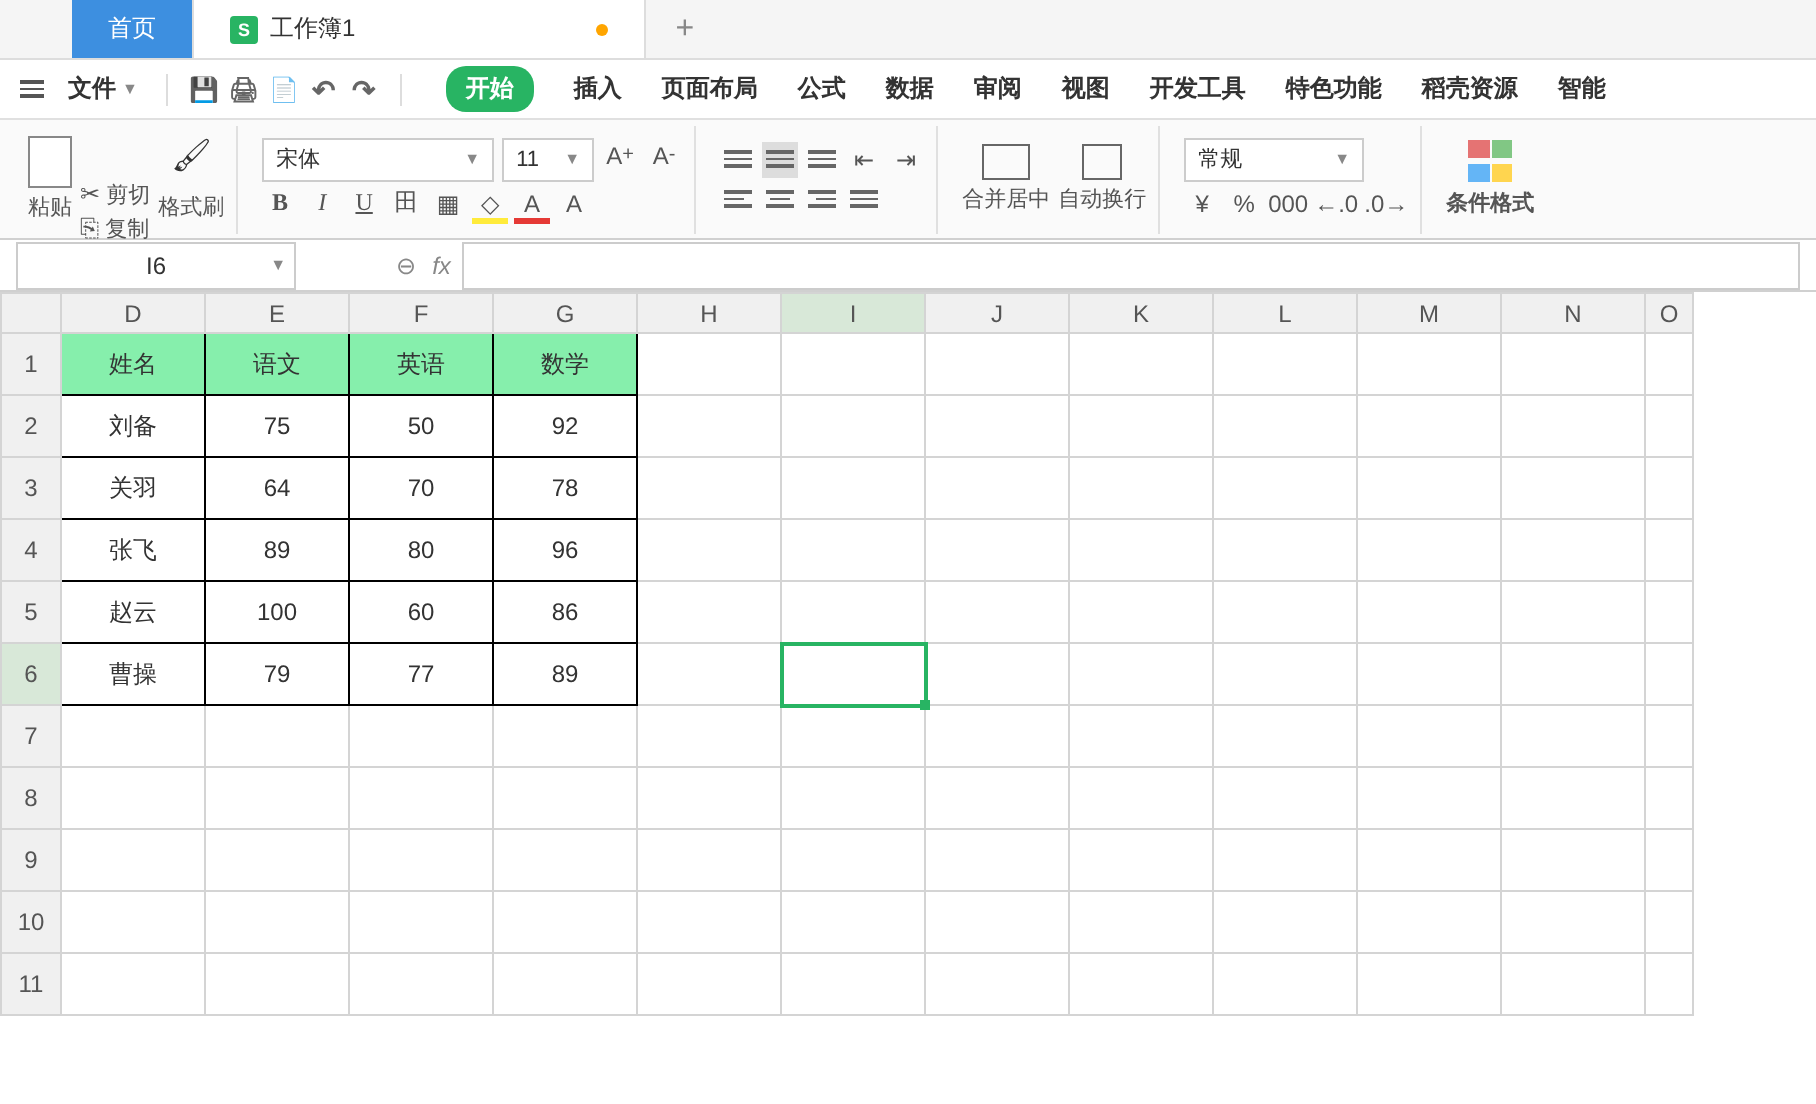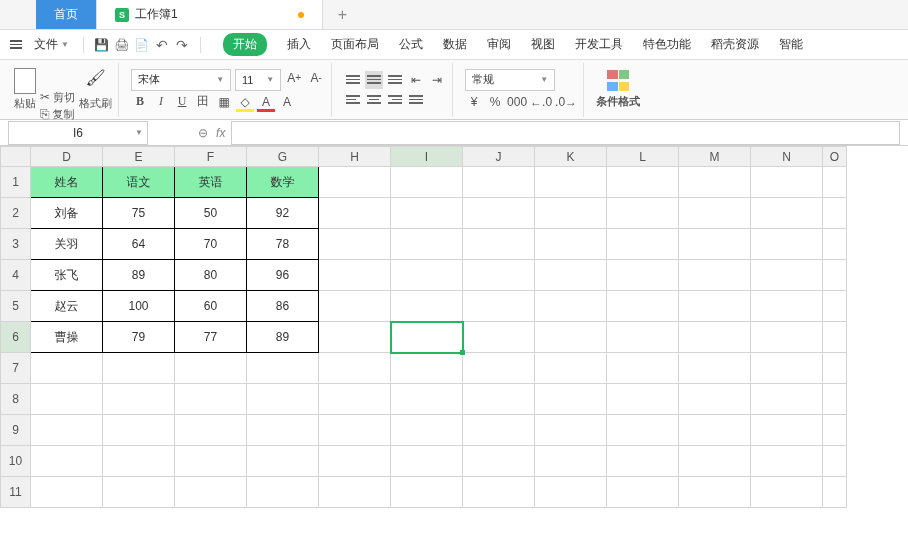--- a/index.html
+++ b/index.html
@@ -9,21 +9,21 @@
 .tabbar { height: 30px; background: #f5f5f5; display: flex; align-items: stretch; border-bottom: 1px solid #ddd; padding-left: 36px; }
 .tab { display: flex; align-items: center; padding: 0 18px; border-right: 1px solid #ddd; cursor: pointer; position: relative; }
 .tab.home { background: #3d8fe0; color: #fff; }
 .tab.doc { background: #fff; }
 .tab-icon { width: 14px; height: 14px; background: #28b463; border-radius: 2px; margin-right: 6px; display: flex; align-items: center; justify-content: center; color: #fff; font-size: 9px; font-weight: bold; }
 .tab-dot { width: 6px; height: 6px; background: #ffa500; border-radius: 50%; margin-left: 120px; }
 .tab.newtab { border: none; padding: 0 15px; }
 .plus { font-size: 16px; color: #888; }
 
 
-.menubar { height: 30px; display: flex; align-items: center; padding: 0 10px; gap: 4px; border-bottom: 1px solid #e0e0e0; }
+.menubar { height: 30px; display: flex; align-items: center; padding: 0 10px; gap: 4px; border-bottom: 1px solid #e0e0e0; font-weight: bold; }
 .menu-hamburger { display: flex; flex-direction: column; gap: 2px; margin-right: 4px; }
 .menu-hamburger span { width: 12px; height: 1.5px; background: #555; }
 .menu-file { display: flex; align-items: center; gap: 3px; cursor: pointer; padding: 0 4px; }
 .menu-file .drop { font-size: 8px; color: #888; }
 .menu-sep { width: 1px; height: 16px; background: #ddd; margin: 0 6px; }
 .menu-icon { width: 16px; height: 16px; cursor: pointer; color: #666; display: flex; align-items: center; justify-content: center; }
 .menu-tabs { display: flex; gap: 20px; margin-left: 12px; align-items: center; }
 .menu-tab { cursor: pointer; padding: 2px 0; }
 .menu-tab.active { background: #28b463; color: #fff; padding: 3px 10px; border-radius: 10px; }
 
@@ -150,21 +150,21 @@
     </div>
     <div class="rcol">
       <div class="i-brush"></div>
       <span class="rcol-lbl">格式刷</span>
     </div>
   </div>
 
   <div class="rgroup">
     <div class="fontcol">
       <div style="display:flex;gap:4px">
-        <div class="select-box" style="width:100px">
+        <div class="select-box" style="width:116px">
             <span>宋体</span>
             <span class="drop">▼</span>
           </div>
         <div class="select-box" style="width:46px">
             <span>11</span>
             <span class="drop">▼</span>
           </div>
         <div class="tbtn">A<sup>+</sup></div>
         <div class="tbtn">A<sup>-</sup></div>
       </div>
@@ -234,20 +234,30 @@
             <div class="i-align">
               <span></span>
               <span></span>
               <span></span>
             </div>
           </div>
       </div>
     </div>
   </div>
 
+  <div class="rgroup">
+    <div class="rcol">
+      <div class="i-merge"></div>
+      <span class="rcol-lbl">合并居中</span>
+    </div>
+    <div class="rcol">
+      <div class="i-wrap"></div>
+      <span class="rcol-lbl">自动换行</span>
+    </div>
+  </div>
 
   <div class="rgroup">
     <div class="fontcol">
       <div class="select-box" style="width:90px">
           <span>常规</span>
           <span class="drop">▼</span>
         </div>
       <div class="btngrid">
         <div class="tbtn">
             <span>¥</span>

